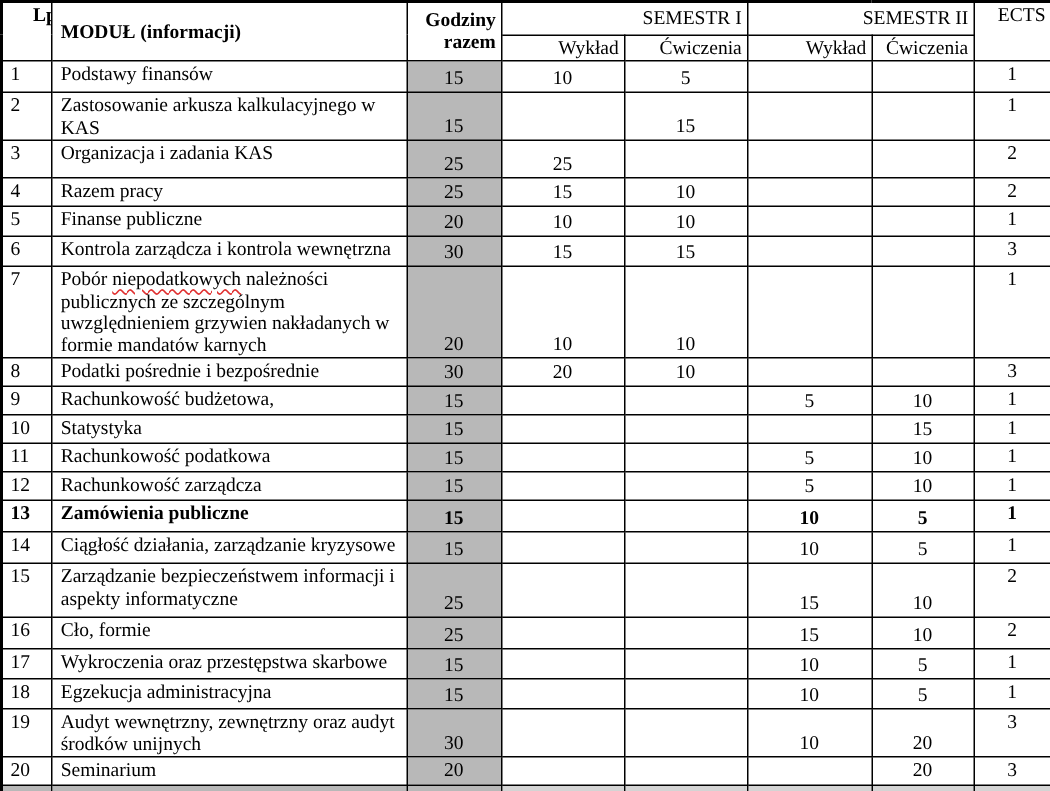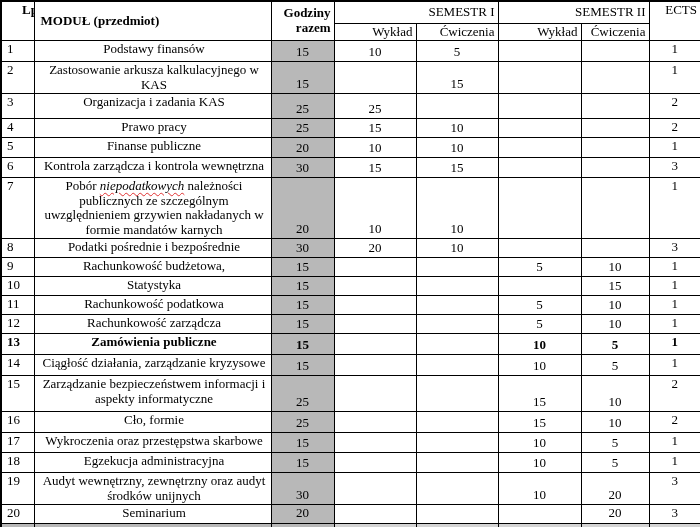--- a/index.html
+++ b/index.html
@@ -5,25 +5,25 @@
   html,body { margin:0; padding:0; background:#ffffff; }
   body { width:700px; font-family:"Liberation Serif","DejaVu Serif",serif; color:#000; }
   table#curriculum { border-collapse:collapse; width:700px; table-layout:fixed; }
   table#curriculum, table#curriculum th, table#curriculum td { border:1px solid #000; }
   table#curriculum { border-width:2px; }
   th, td { font-size:13px; line-height:1.12; padding:1px 3px; overflow:hidden; }
   thead th { vertical-align:middle; text-align:right; font-weight:normal; }
   th.bold { font-weight:bold; }
   th.left { text-align:left; padding-left:6px; }
   td.col-lp { vertical-align:top; text-align:left; padding-left:5px; }
-  td.col-module { vertical-align:top; text-align:center; padding-left:6px; }
+  td.col-module { vertical-align:top; text-align:left; padding-left:6px; }
   td.num { text-align:center; vertical-align:bottom; padding-bottom:2px; }
   td.col-hours { background:var(--hours-bg); }
   td.col-ects { text-align:center; vertical-align:top; }
-  .misspelled { text-decoration-line:underline; text-decoration-style:wavy; text-decoration-color:#e03030; text-decoration-thickness:1px; text-underline-offset:2px;font-style:italic; }
+  .misspelled { text-decoration-line:underline; text-decoration-style:wavy; text-decoration-color:#e03030; text-decoration-thickness:1px; text-underline-offset:2px; }
   tfoot td { text-align:center; }
   tfoot .silver { background:var(--hours-bg); }
   tfoot .light { background:var(--totals-bg); }
   tfoot td.bottom { vertical-align:bottom; padding-bottom:3px; }
   tfoot td.mid { vertical-align:middle; }
   .bold { font-weight:bold; }
 </style>
 </head>
 <body>
 
@@ -34,21 +34,21 @@
       <col style="width:63px">
     <col style="width:82px">
       <col style="width:82px">
       <col style="width:83px">
     <col style="width:68px">
       <col style="width:52px">
   </colgroup>
   <thead>
     <tr style="height:22px">
       <th rowspan="2" class="bold left" style="vertical-align:top; padding-left:20px">Lp.</th>
-      <th rowspan="2" class="bold left">MODUŁ (przedmiot)</th>
+      <th rowspan="2" class="bold left">MODUŁ (informacji)</th>
       <th rowspan="2" class="bold">Godziny razem</th>
       <th colspan="2">SEMESTR I</th>
       <th colspan="2">SEMESTR II</th>
       <th rowspan="2" style="vertical-align:top">ECTS</th>
     </tr>
     <tr style="height:16px">
       <th>Wykład</th>
       <th>Ćwiczenia</th>
       <th>Wykład</th>
       <th>Ćwiczenia</th>
@@ -80,21 +80,21 @@
         <td class="col-module">Organizacja i  zadania KAS</td>
         <td class="num col-hours">25</td>
         <td class="num">25</td>
         <td class="num"></td>
         <td class="num"></td>
         <td class="num"></td>
         <td class="col-ects">2</td>
       </tr>
       <tr style="height: 19px;">
         <td class="col-lp">4</td>
-        <td class="col-module">Prawo pracy</td>
+        <td class="col-module">Razem pracy</td>
         <td class="num col-hours">25</td>
         <td class="num">15</td>
         <td class="num">10</td>
         <td class="num"></td>
         <td class="num"></td>
         <td class="col-ects">2</td>
       </tr>
       <tr style="height: 20px;">
         <td class="col-lp">5</td>
         <td class="col-module">Finanse publiczne</td>

